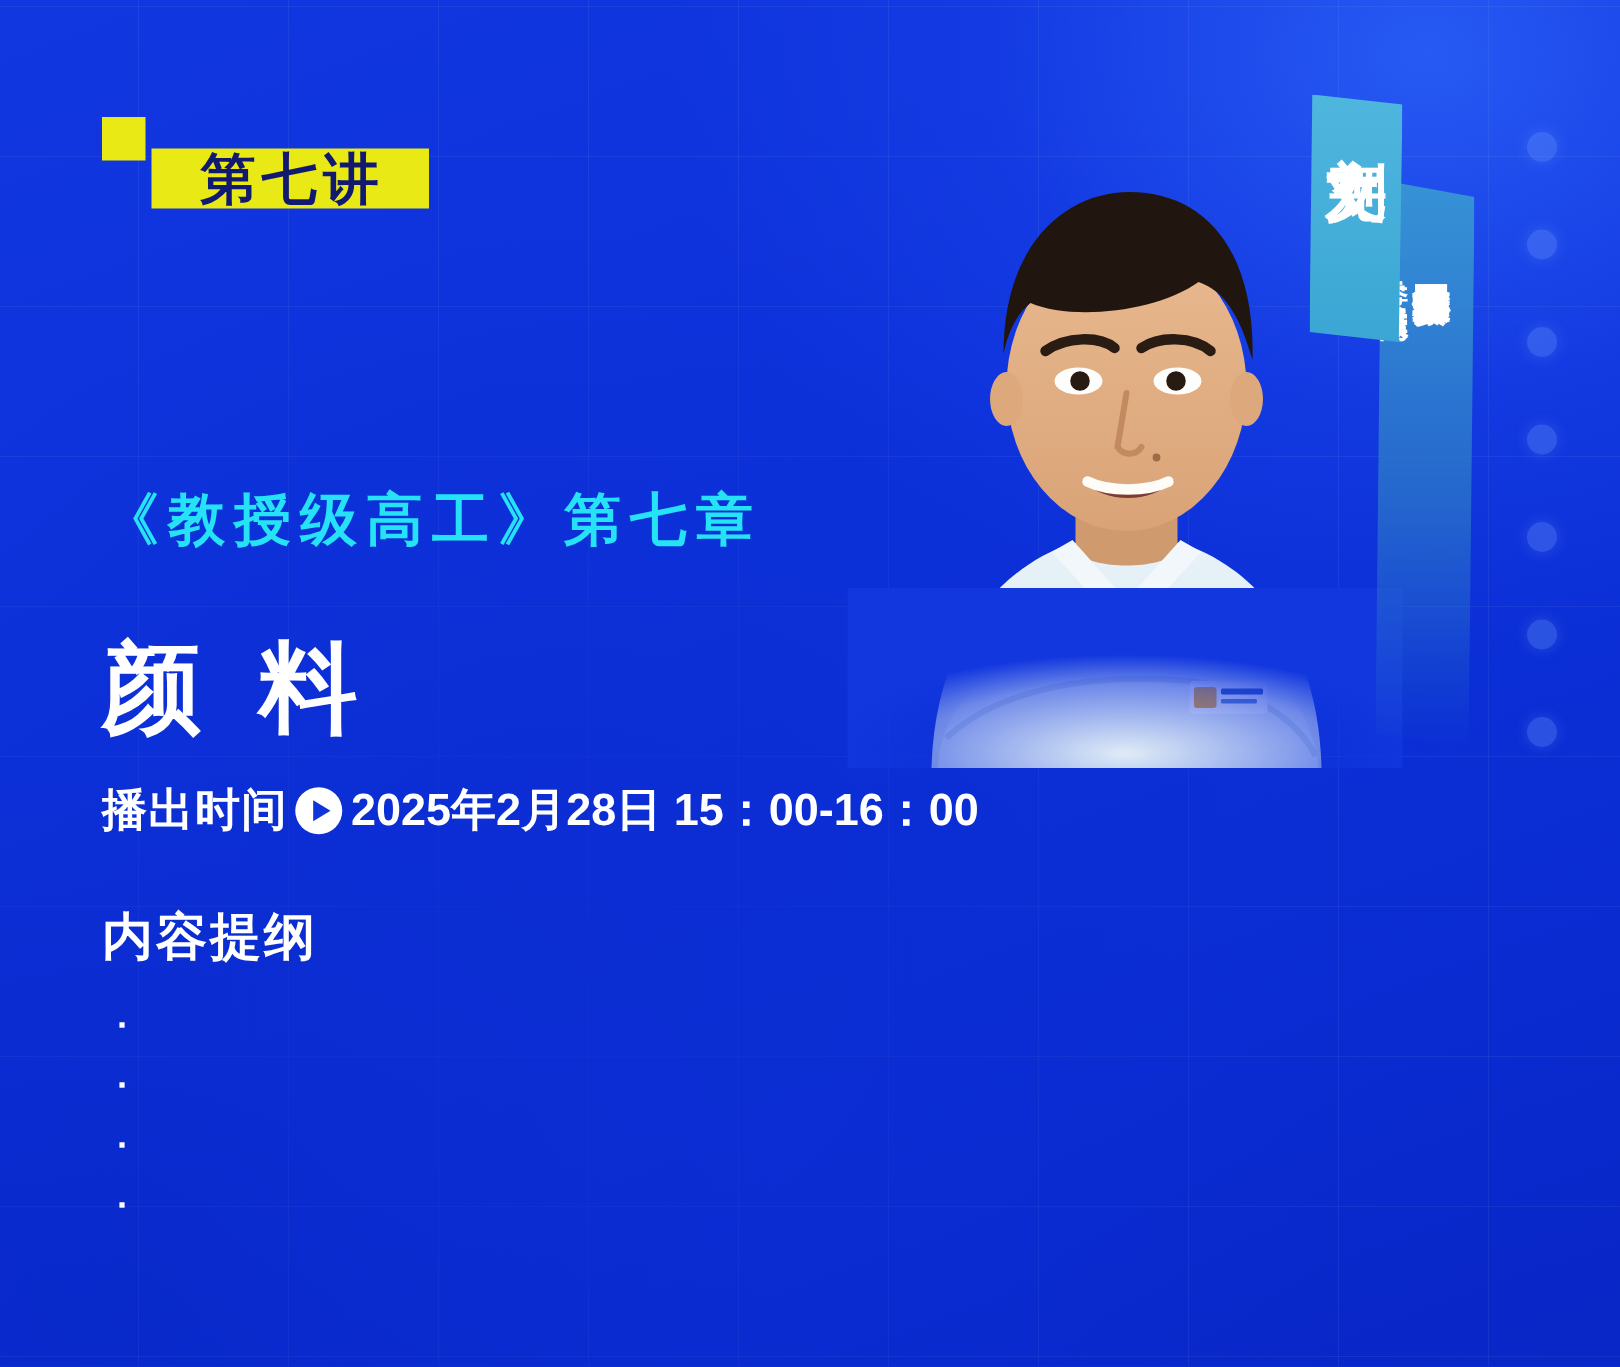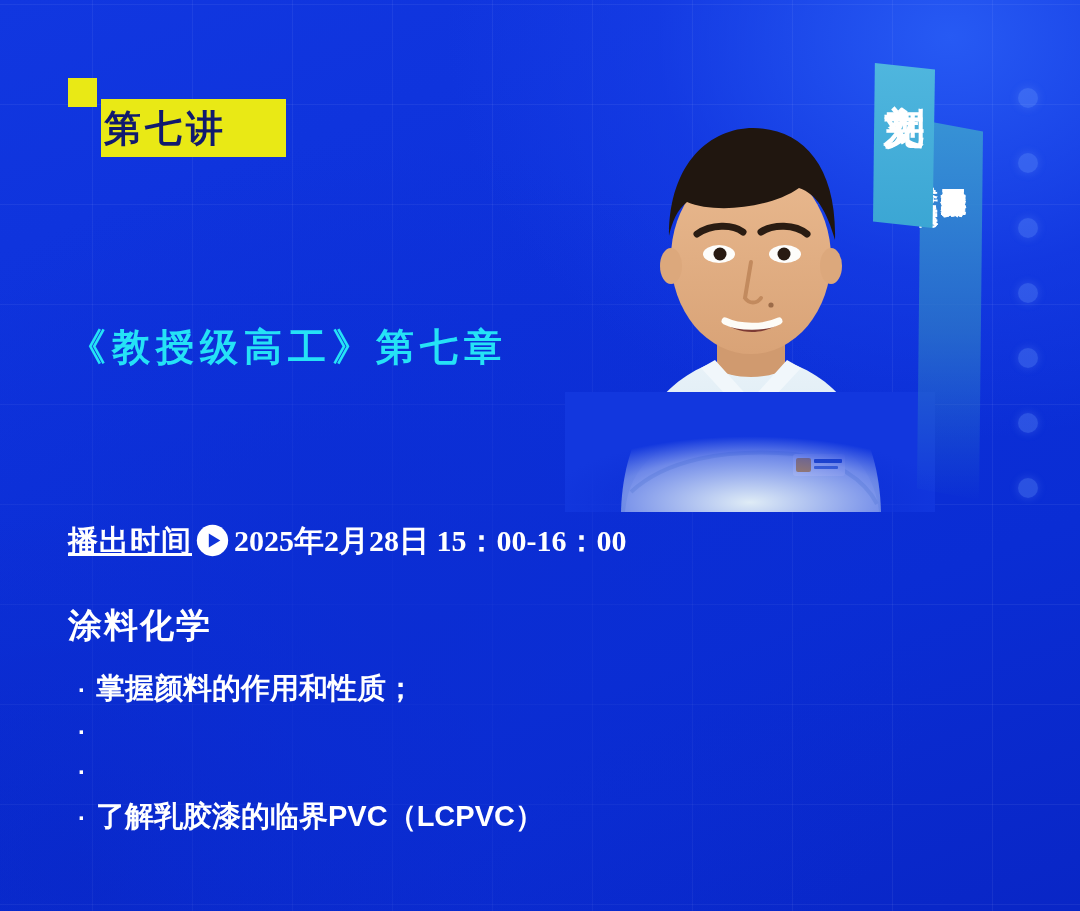--- a/index.html
+++ b/index.html
@@ -68,25 +68,25 @@
     top: 0;
     width: 29px;
     height: 29px;
     background: #e9e915;
   }
   .badge-bar {
     position: absolute;
     left: 33px;
     top: 21px;
     width: 185px;
-    height: 58px;
+    height: 40px;
     background: #e9e915;
     display: flex;
     align-items: center;
-    justify-content: flex-start;
+    justify-content: center;
   }
   .badge-bar .badge-text {
     color: #111a6e;
     font-size: 37px;
     font-weight: 700;
     letter-spacing: 4px;
     line-height: 1;
     white-space: nowrap;
     padding-left: 3px;
   }
@@ -189,36 +189,34 @@
     display: flex;
     align-items: center;
     white-space: nowrap;
   }
   .airtime .label {
     color: #ffffff;
     font-size: 30px;
     font-weight: 700;
     letter-spacing: 1px;
     line-height: 1;
-    text-decoration: underline;
   }
   .play-icon {
     width: 33px;
     height: 33px;
     margin: 0 5px 0 4px;
     flex: 0 0 auto;
   }
   .play-icon svg { display: block; width: 100%; height: 100%; }
   .airtime .value {
     color: #ffffff;
     font-size: 30px;
     font-weight: 700;
     letter-spacing: 0px;
     line-height: 1;
-    font-family: Liberation Serif, serif;
   }
 
   
   .outline-heading {
     position: absolute;
     left: 68px;
     top: 608px;
     color: #ffffff;
     font-size: 34px;
     font-weight: 700;
@@ -347,43 +345,42 @@
   <div class="band-cols">
     <span class="band-col small">常委、教授级高工</span>
     <span class="band-col large">中国涂料工业协会技术专家工作委员会</span>
   </div>
 
   <div class="name-banner">
     <span class="name-text">刘宪文</span>
   </div>
 
   <div class="subtitle">《教授级高工》第七章</div>
+  <div class="maintitle">颜  料</div>
 
   <div class="airtime">
     <span class="label">播出时间</span>
     <span class="play-icon">
       <svg viewBox="0 0 40 40" xmlns="http://www.w3.org/2000/svg">
         <circle cx="20" cy="20" r="19" fill="#ffffff"></circle>
         <path d="M15.5 11.5 L29.5 20 L15.5 28.5 Z" fill="#0f34da"></path>
       </svg>
     </span>
     <span class="value">2025年2月28日  15：00-16：00</span>
   </div>
 
-  <div class="outline-heading">涂料化学</div>
+  <div class="outline-heading">内容提纲</div>
   <div class="outline-list">
     <div class="outline-item">
       <span class="bullet">·</span>
-      <span>掌握颜料的作用和性质；</span>
     </div>
     <div class="outline-item">
       <span class="bullet">·</span>
     </div>
     <div class="outline-item">
       <span class="bullet">·</span>
     </div>
     <div class="outline-item">
       <span class="bullet">·</span>
-      <span>了解乳胶漆的临界PVC（LCPVC）</span>
     </div>
   </div>
 
 </div>
 
 </body></html>

